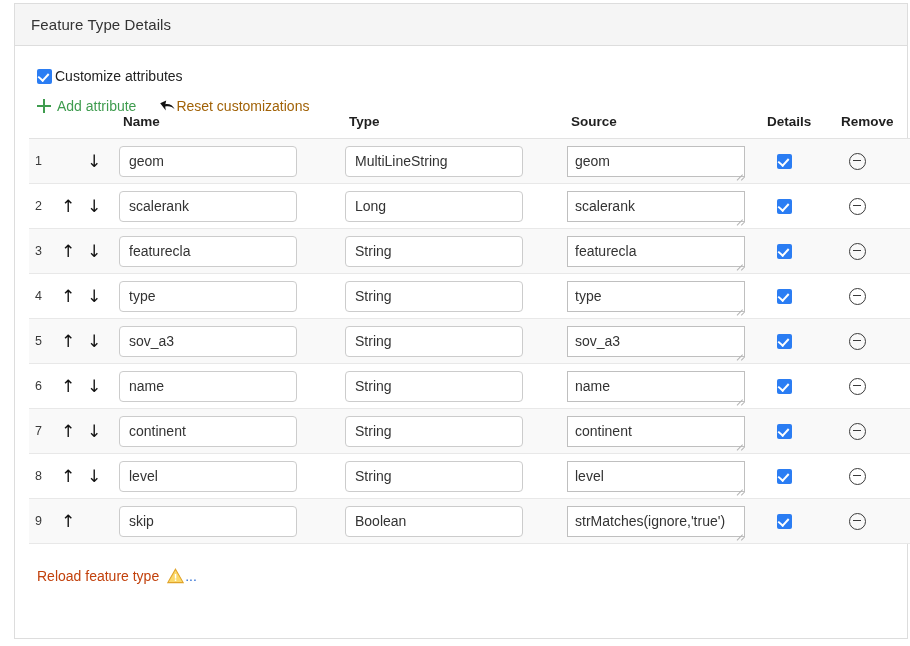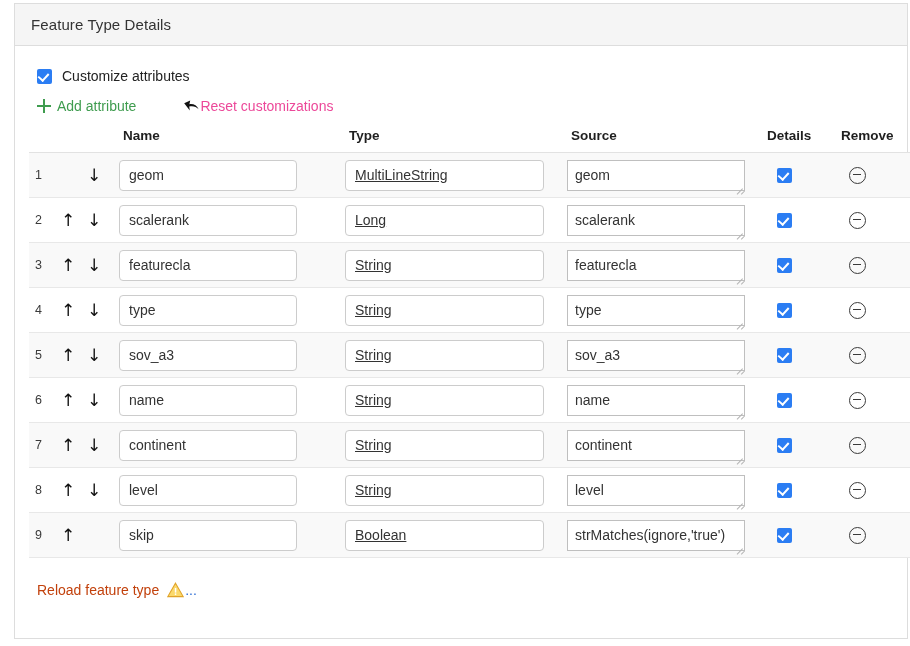--- a/index.html
+++ b/index.html
@@ -72,32 +72,31 @@
     position: absolute;
     left: 3px;
     top: 2px;
     width: 5px;
     height: 8px;
     border: solid #ffffff;
     border-width: 0 2px 2px 0;
     transform: rotate(42deg);
   }
   .customize-label {
-    margin-left: 10px;
+    margin-left: 3px;
     font-size: 14px;
     color: #222222;
   }
 
   
   .actions-row {
     display: flex;
     align-items: center;
     padding-top: 14px;
     padding-left: 8px;
-    gap: 24px;
   }
   .action-add {
     display: flex;
     align-items: center;
     color: #3f9c4f;
     font-size: 14px;
     text-decoration: none;
     cursor: pointer;
   }
   .plus-icon {
@@ -115,36 +114,36 @@
   .plus-icon::before {
     left: 0; top: 6px; width: 14px; height: 2px;
   }
   .plus-icon::after {
     left: 6px; top: 0; width: 2px; height: 14px;
   }
   .action-reset {
     display: flex;
     align-items: center;
     margin-left: 22px;
-    color: #ec4899;
+    color: #a16207;
     font-size: 14px;
     text-decoration: none;
     cursor: pointer;
   }
   .undo-icon {
     display: inline-block;
     width: 17px;
     height: 13px;
     margin-right: 1px;
     flex: 0 0 auto;
   }
 
   
   .attr-table {
-    margin-top: 14px;
+    margin-top: 0;
     width: 862px;
     border-collapse: collapse;
     table-layout: fixed;
   }
   .attr-table th {
     font-size: 13.5px;
     color: #1f1f1f;
     font-weight: bold;
     text-align: left;
     padding: 0 0 9px 0;
@@ -202,21 +201,21 @@
     border: 1px solid #cccccc;
     border-radius: 4px;
     background: #ffffff;
     font-family: "Liberation Sans", sans-serif;
     font-size: 14px;
     color: #333333;
     padding: 0 9px;
     outline: none;
   }
   .txt-name { width: 178px; }
-  .txt-type { width: 199px; text-decoration: underline; }
+  .txt-type { width: 178px; }
 
   .src-wrap {
     position: relative;
     width: 178px;
     height: 31px;
   }
   .src {
     box-sizing: border-box;
     width: 178px;
     height: 31px;

